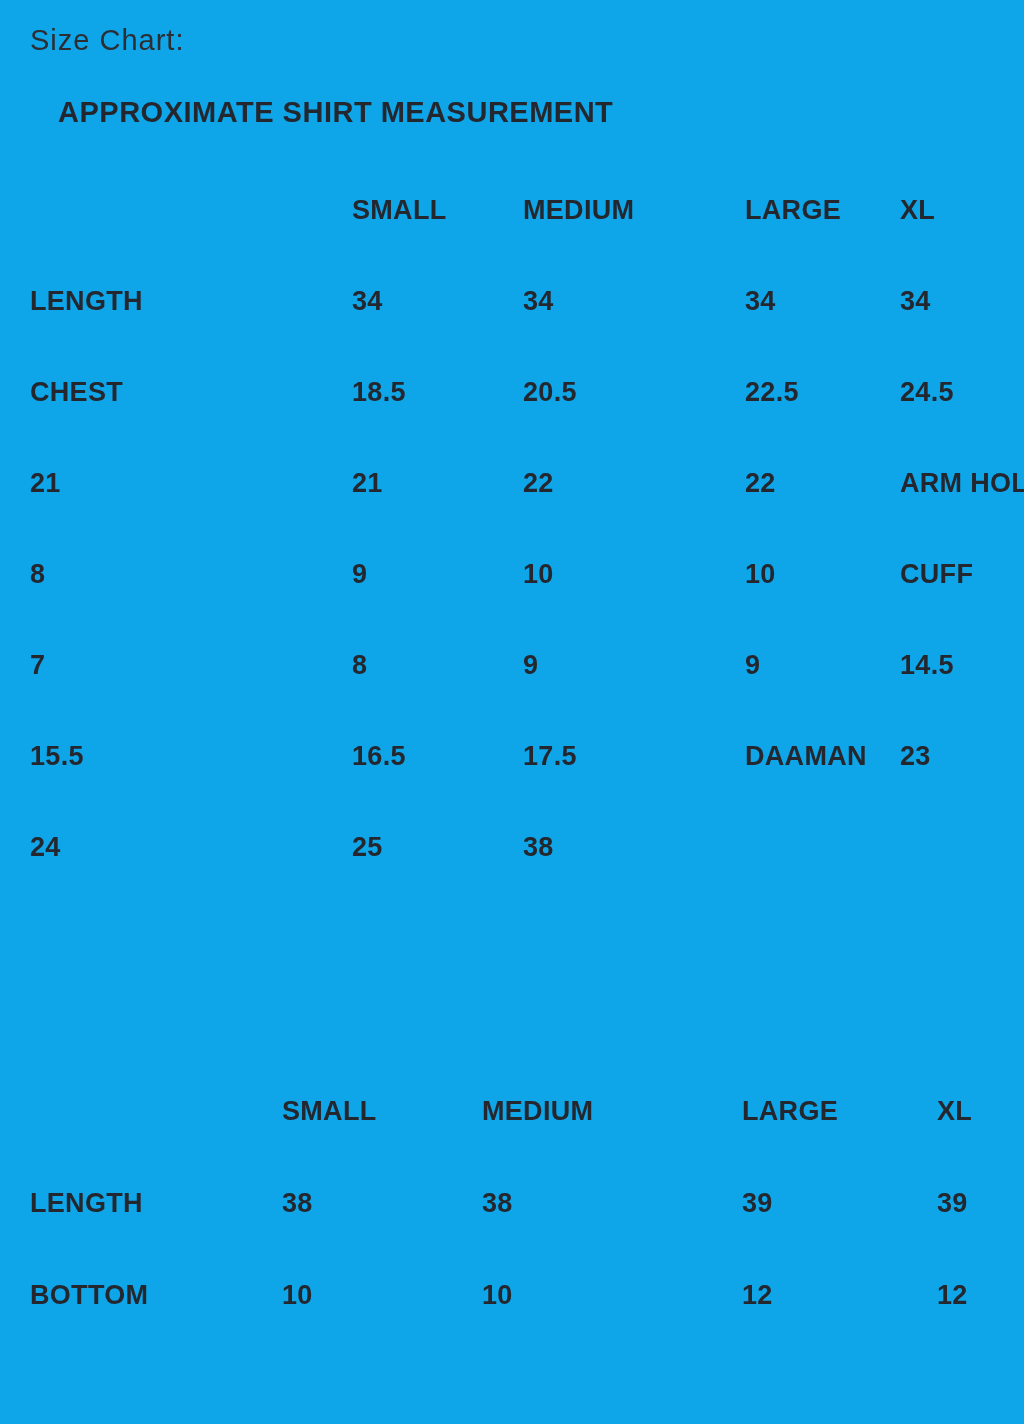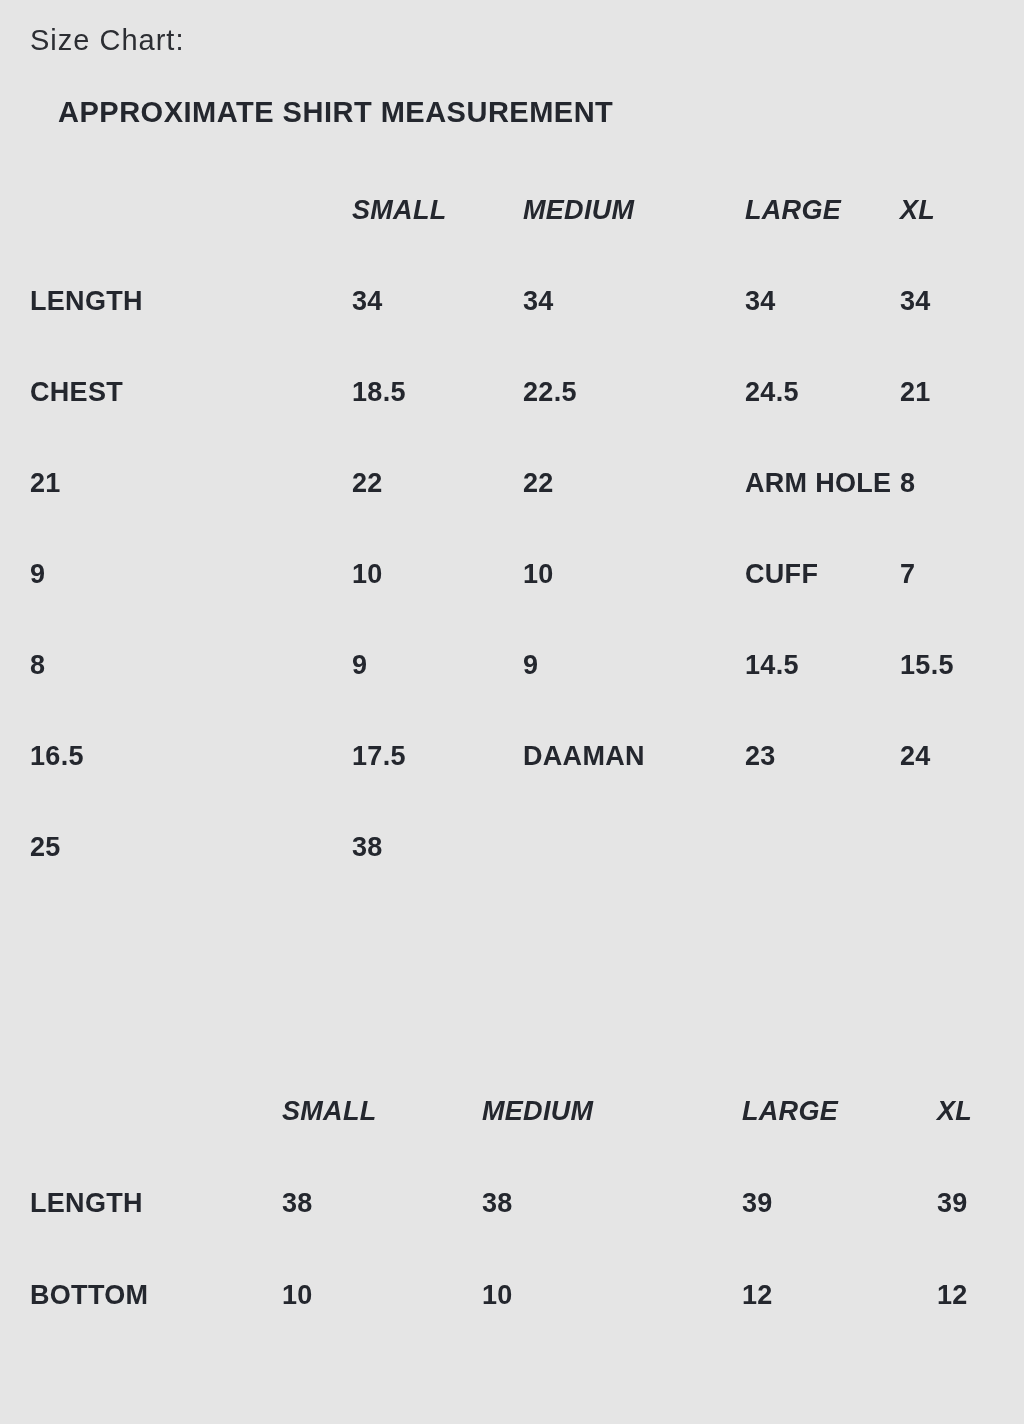--- a/index.html
+++ b/index.html
@@ -4,21 +4,21 @@
 <style>
   html, body {
     margin: 0;
     padding: 0;
     background: #ffffff;
   }
   .page {
     position: relative;
     width: 1024px;
     height: 1424px;
-    background: #e5e5e5;
+    background: #0ea5e9;
     font-family: "Liberation Sans", sans-serif;
     color: #24272e;
     overflow: hidden;
   }
   .page-title {
     position: absolute;
     top: 24px;
     left: 30px;
     margin: 0;
     font-size: 29px;
@@ -54,21 +54,21 @@
     top: 1065px;
     grid-template-columns: 252px 200px 260px 195px 1fr;
     grid-auto-rows: 92px;
   }
   .cell {
     font-size: 27px;
     font-weight: 700;
     letter-spacing: 0.3px;
     white-space: nowrap;
   }
-  .col-header { font-weight: 700; font-style: italic; }
+  .col-header { font-weight: 700; }
   .row-label  { font-weight: 700; }
   .value      { font-weight: 700; }
   .spacer-cell {  }
 </style>
 </head>
 <body>
 
 <div class="page">
 
   <h1 class="page-title">Size Chart:</h1>
@@ -84,20 +84,21 @@
     <span class="cell col-header">XL</span>
 
     <span class="cell row-label">LENGTH</span>
     <span class="cell value">34</span>
     <span class="cell value">34</span>
     <span class="cell value">34</span>
     <span class="cell value">34</span>
 
     <span class="cell row-label">CHEST</span>
     <span class="cell value">18.5</span>
+    <span class="cell value">20.5</span>
     <span class="cell value">22.5</span>
     <span class="cell value">24.5</span>
 
     <span class="cell value">21</span>
     <span class="cell value">21</span>
     <span class="cell value">22</span>
     <span class="cell value">22</span>
 
     <span class="cell row-label">ARM HOLE</span>
     <span class="cell value">8</span>

